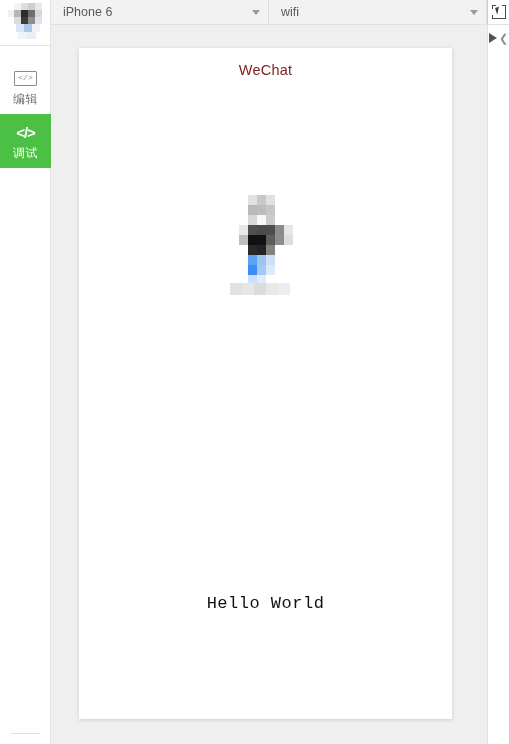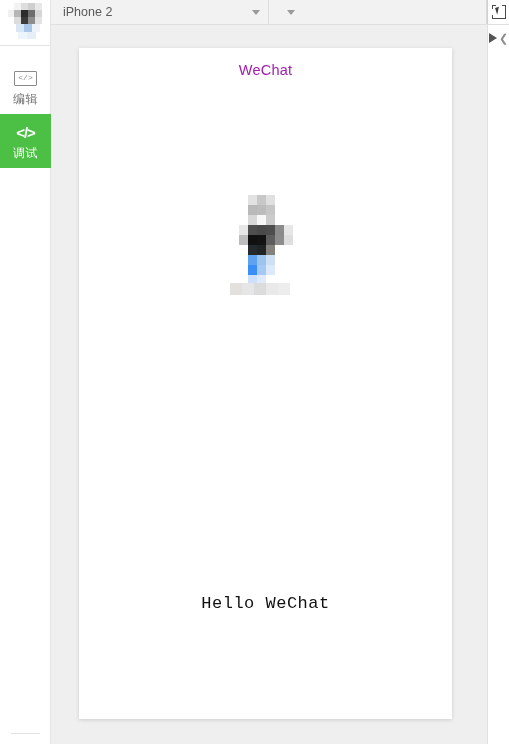--- a/index.html
+++ b/index.html
@@ -248,21 +248,21 @@
   }
   .phone-nav {
     height: 44px;
     display: flex;
     align-items: center;
     justify-content: center;
     background: #ffffff;
   }
   .phone-title {
     font-size: 14.5px;
-    color: #a21caf;
+    color: #7f1d1d;
     letter-spacing: 0.2px;
   }
   .phone-body {
     position: relative;
     height: 627px;
     background: #ffffff;
   }
 
   .mosaic-holder {
     position: absolute;
@@ -371,25 +371,26 @@
 
     <div class="side-divider"></div>
 
   </div>
 
   <div class="main">
 
     <div class="topbar">
 
       <div class="select">
-        <span class="sel-value" title="Select device">iPhone 2</span>
+        <span class="sel-value" title="Select device">iPhone 6</span>
         <span class="caret"></span>
       </div>
 
       <div class="select">
+        <span class="sel-value" title="Select network">wifi</span>
         <span class="caret"></span>
       </div>
 
       <div class="pick-btn">
         <span class="pick-icon">
           <span class="frame"></span>
             <span class="cursor"></span>
         </span>
       </div>
     </div>
@@ -441,21 +442,21 @@
                   <span class="px" style="left: 18px; top: 80px; width: 9px; height: 8px; background: rgb(205, 223, 250);"></span>
                   <span class="px" style="left: 27px; top: 80px; width: 9px; height: 8px; background: rgb(223, 234, 251);"></span>
                   <span class="px" style="left: 0px; top: 88px; width: 12px; height: 12px; background: rgb(227, 225, 221);"></span>
                   <span class="px" style="left: 12px; top: 88px; width: 12px; height: 12px; background: rgb(230, 230, 230);"></span>
                   <span class="px" style="left: 24px; top: 88px; width: 12px; height: 12px; background: rgb(220, 220, 220);"></span>
                   <span class="px" style="left: 36px; top: 88px; width: 12px; height: 12px; background: rgb(233, 233, 233);"></span>
                   <span class="px" style="left: 48px; top: 88px; width: 12px; height: 12px; background: rgb(237, 237, 237);"></span>
                 </div>
             </div>
 
-            <div class="hello">Hello WeChat</div>
+            <div class="hello">Hello World</div>
           </div>
         </div>
       </div>
 
       <div class="right-rail">
         <div class="rail-row">
           <span class="play-tri"></span>
           <span class="chev-left">❮</span>
         </div>
       </div>

